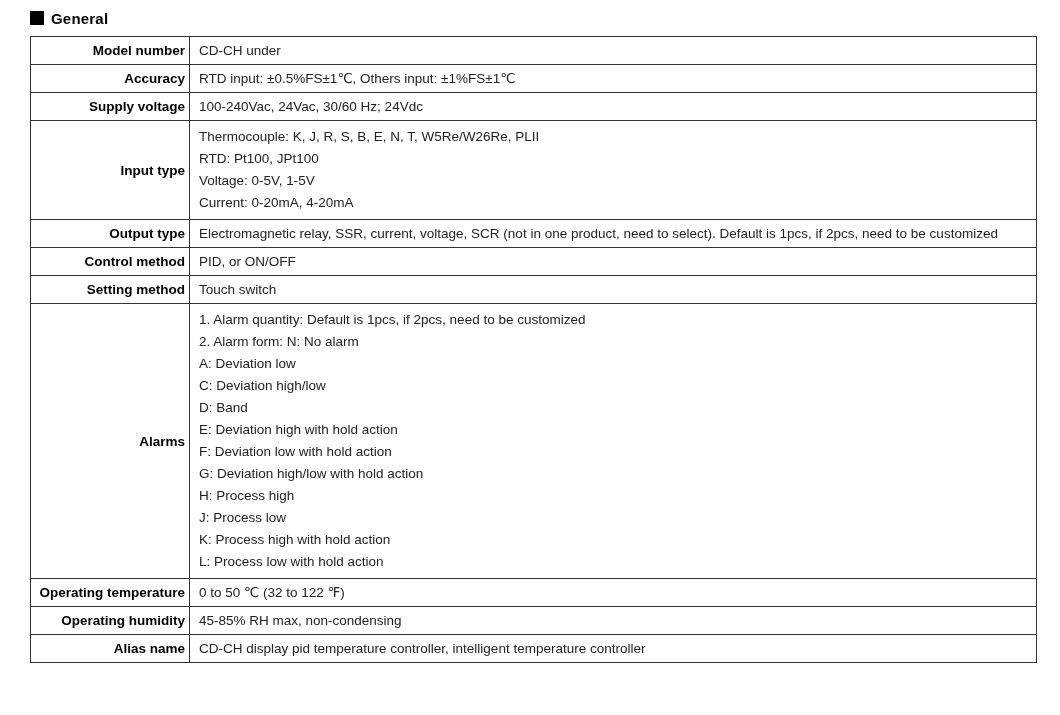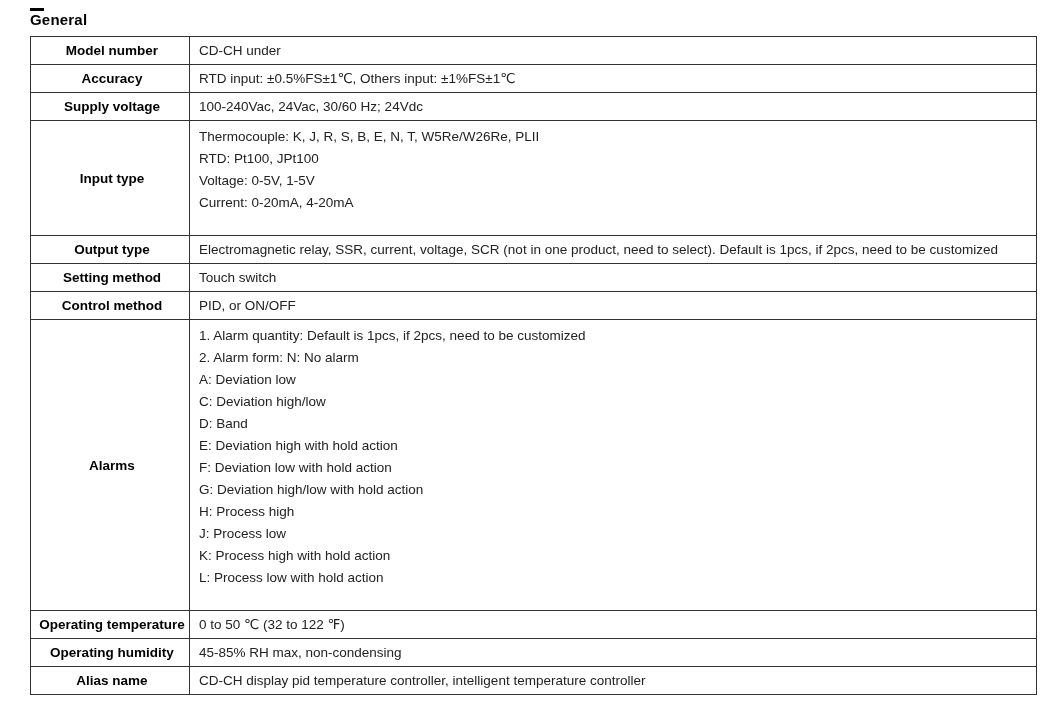--- a/index.html
+++ b/index.html
@@ -11,24 +11,23 @@
   }
   .page {
     position: relative;
     width: 1060px;
     height: 715px;
     background: #ffffff;
     overflow: hidden;
   }
   .section-heading {
     display: flex;
-    align-items: flex-start;
+    align-items: center;
     margin: 8px 0 8px 30px;
     height: 20px;
-    flex-direction: column;
   }
   .square-bullet {
     width: 14px;
     height: 14px;
     background: #000000;
     display: inline-block;
     margin-right: 7px;
   }
   .section-heading .title {
     font-size: 15px;
@@ -44,35 +43,35 @@
   }
   table.spec-table th,
   table.spec-table td {
     border: 1px solid #333333;
     vertical-align: middle;
     font-size: 13.5px;
     line-height: 21px;
   }
   table.spec-table th {
     width: 159px;
-    text-align: center;
+    text-align: right;
     font-weight: bold;
     color: #000000;
     padding: 3px 4px 3px 8px;
   }
   table.spec-table td {
     padding: 3px 6px 3px 9px;
     color: #222222;
   }
   table.spec-table td .line {
     line-height: 21px;
   }
   table.spec-table tr.multiline td {
     padding-top: 5px;
-    padding-bottom: 21px;
+    padding-bottom: 5px;
   }
   table.spec-table tr.multiline td .line {
     line-height: 22px;
   }
 </style>
 </head>
 <body>
 
 <div class="page">
 
@@ -110,29 +109,29 @@
             <div class="line">Current: 0-20mA, 4-20mA</div>
           </td>
         </tr>
         <tr>
           <th>Output type</th>
           <td>
             <div class="line">Electromagnetic relay, SSR, current, voltage, SCR (not in one product, need to select). Default is 1pcs, if 2pcs, need to be customized</div>
           </td>
         </tr>
         <tr>
+          <th>Control method</th>
+          <td>
+            <div class="line">PID, or ON/OFF</div>
+          </td>
+        </tr>
+        <tr>
           <th>Setting method</th>
           <td>
             <div class="line">Touch switch</div>
-          </td>
-        </tr>
-        <tr>
-          <th>Control method</th>
-          <td>
-            <div class="line">PID, or ON/OFF</div>
           </td>
         </tr>
         <tr class="multiline">
           <th>Alarms</th>
           <td>
             <div class="line">1. Alarm quantity: Default is 1pcs, if 2pcs, need to be customized</div>
             <div class="line">2. Alarm form: N: No alarm</div>
             <div class="line">A: Deviation low</div>
             <div class="line">C: Deviation high/low</div>
             <div class="line">D: Band</div>

